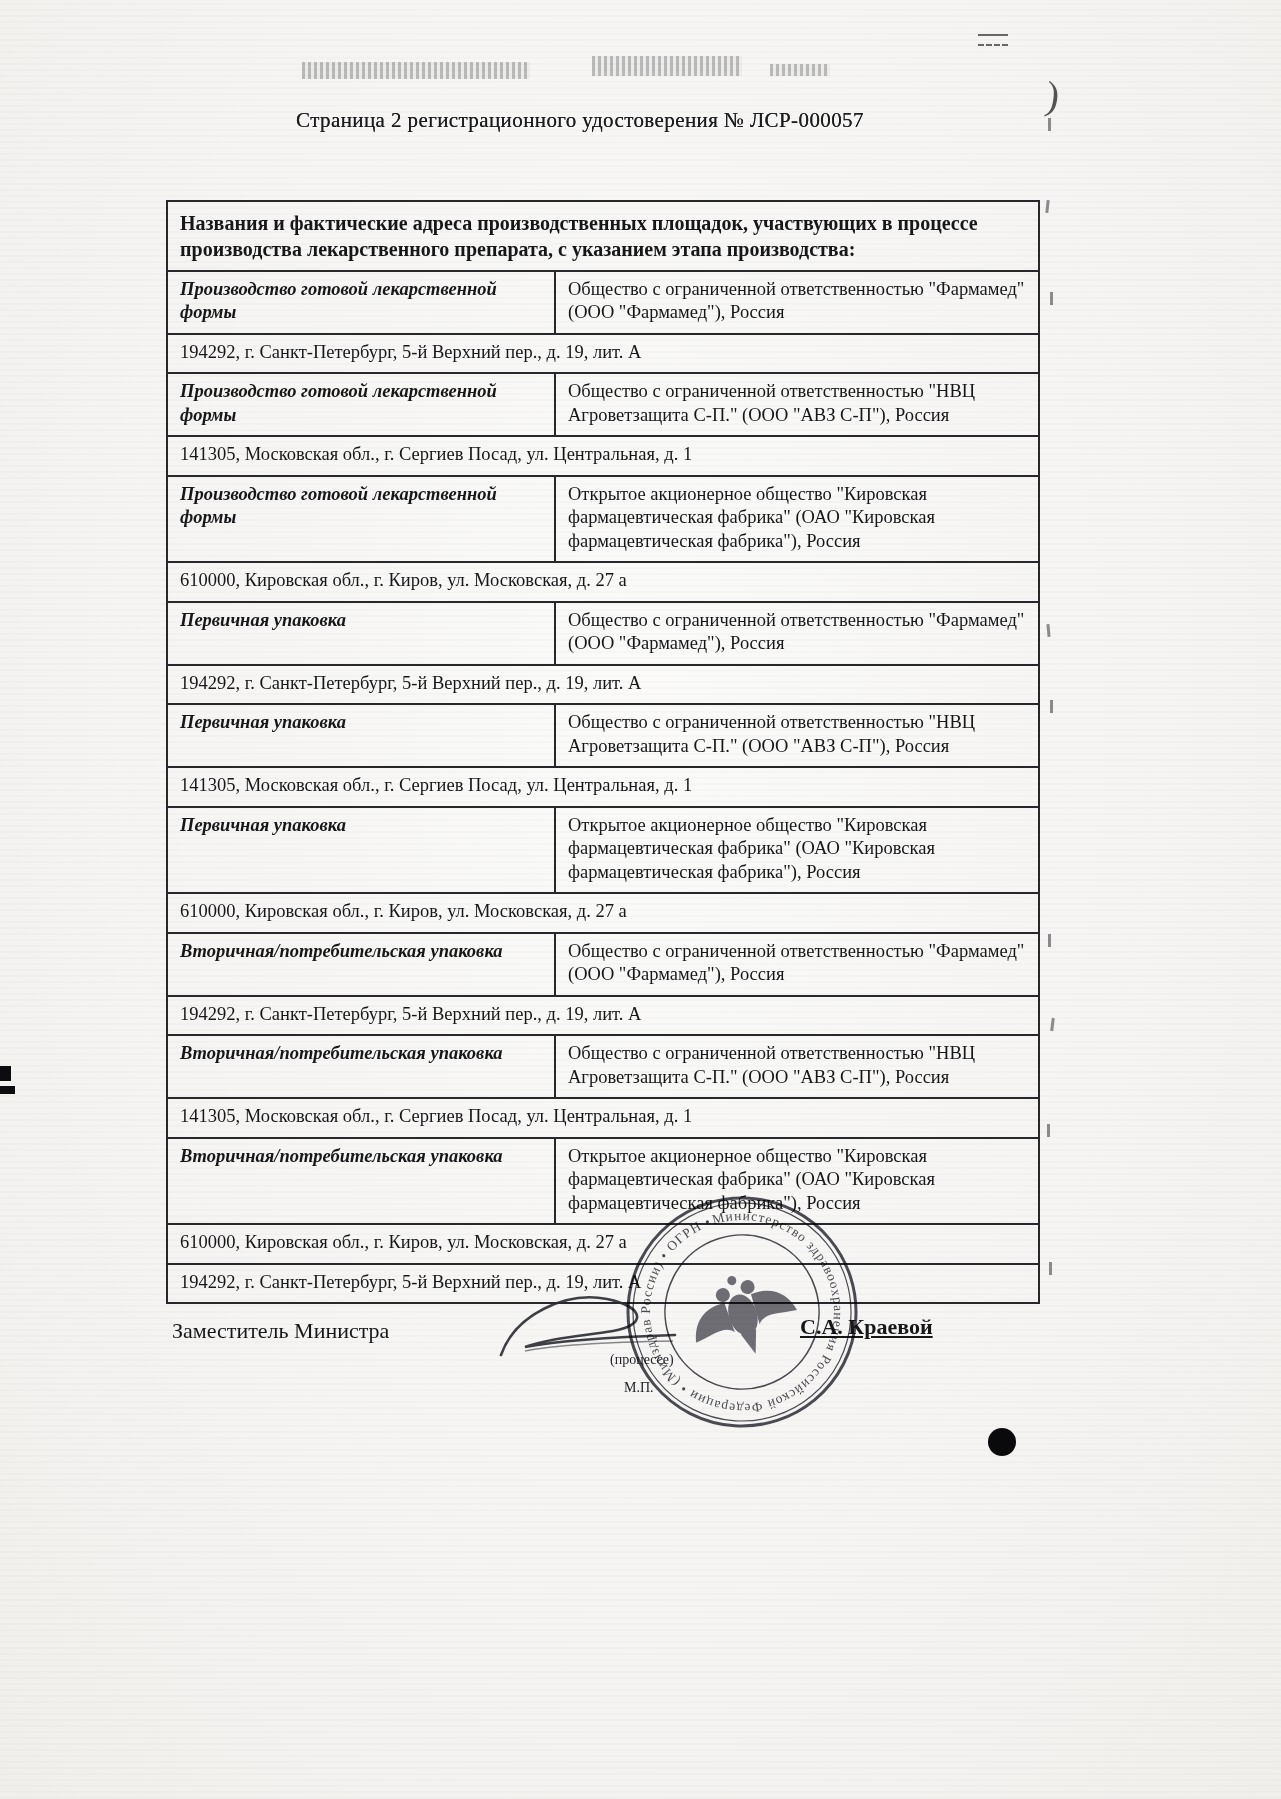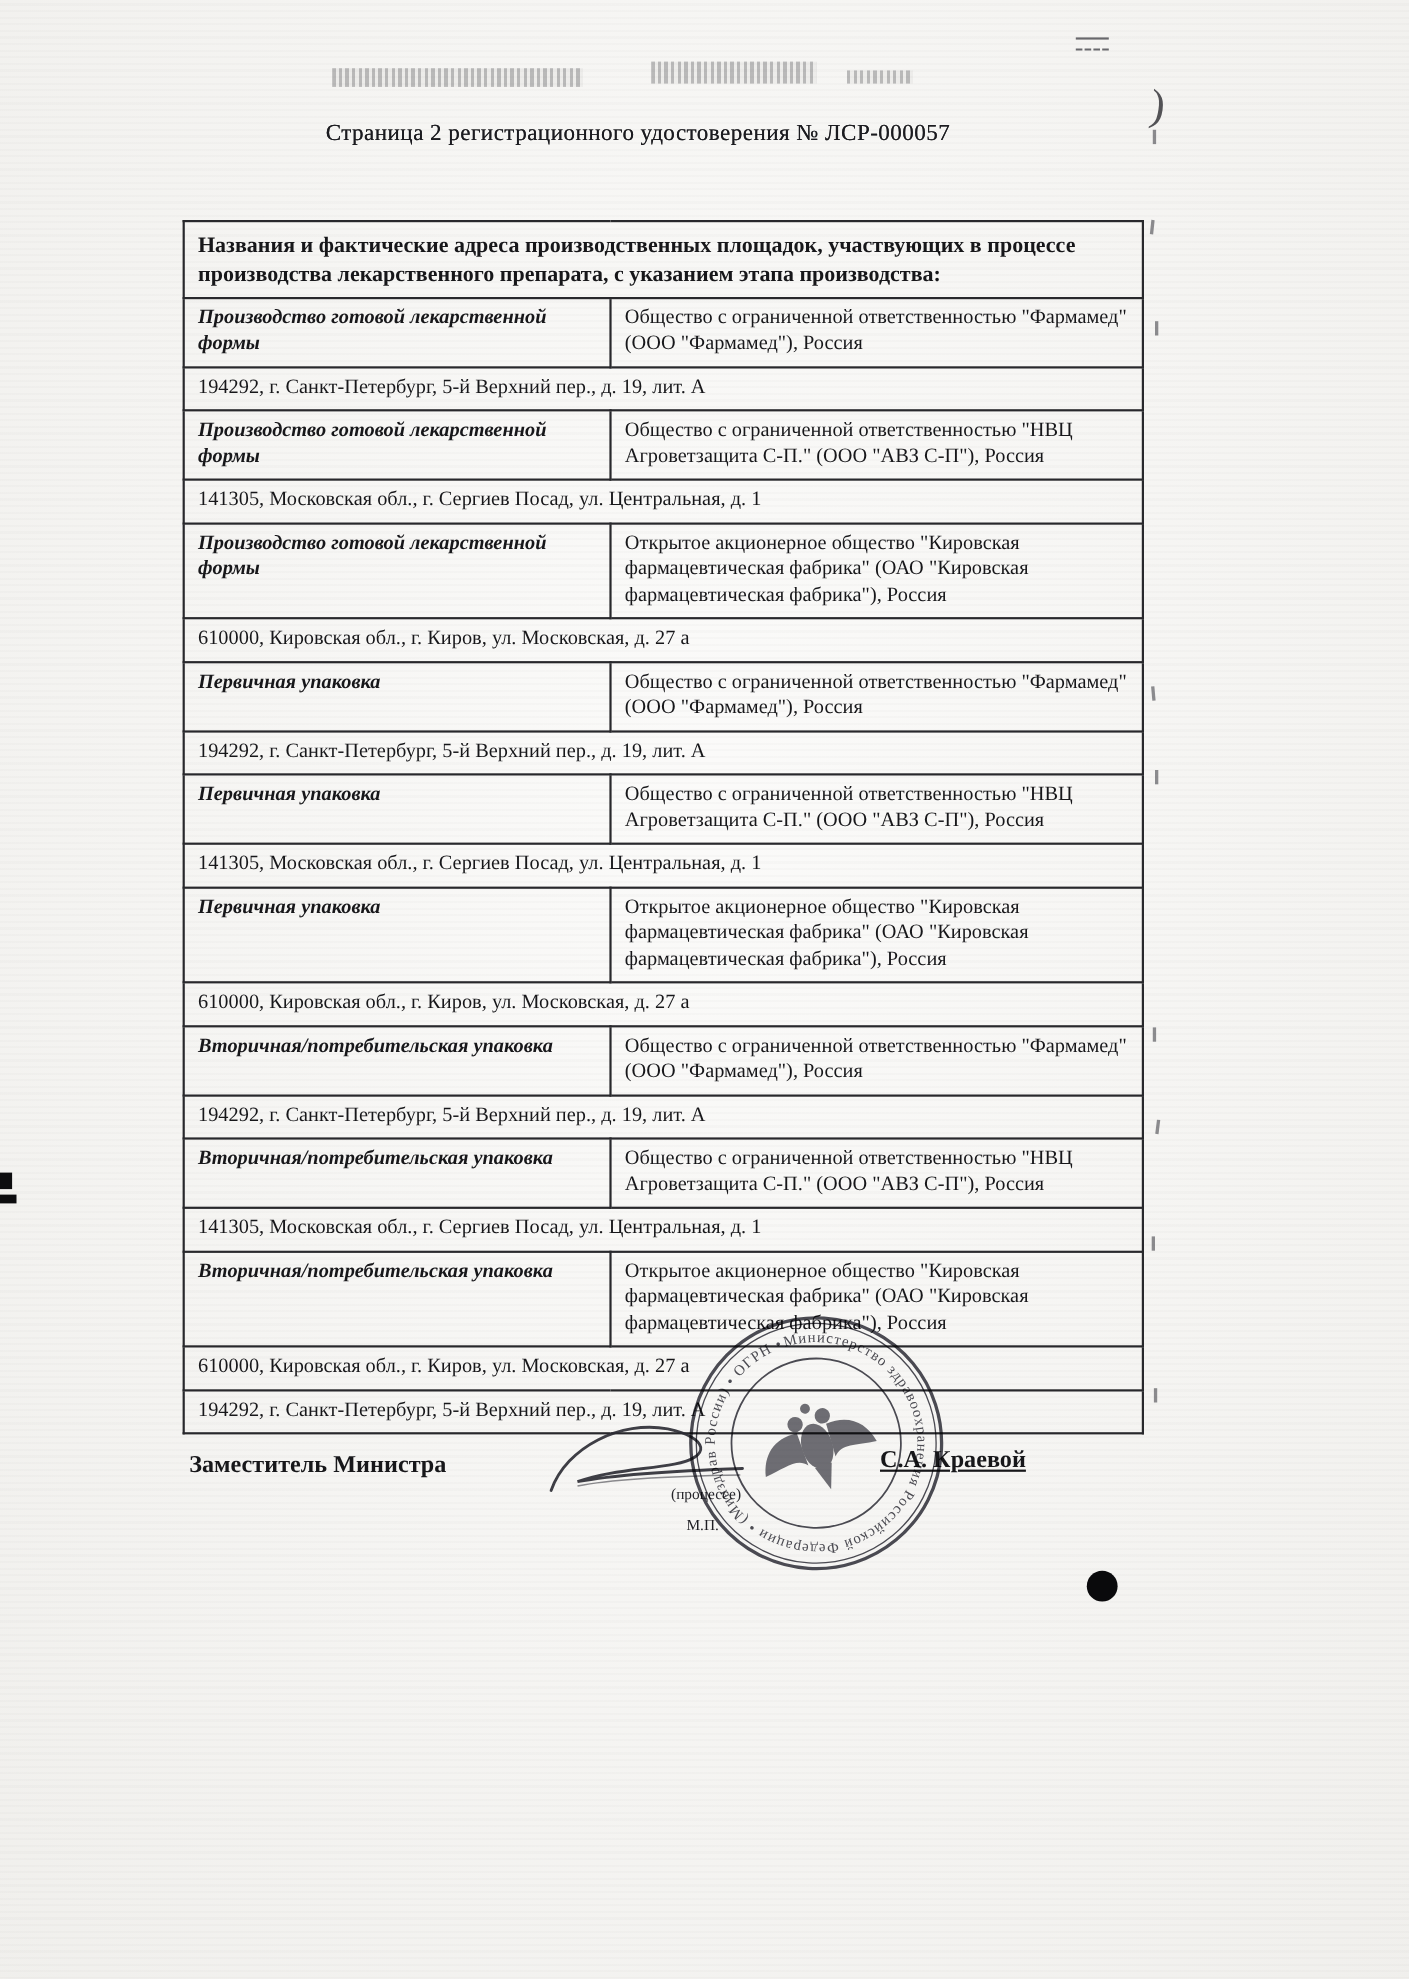--- a/index.html
+++ b/index.html
@@ -31,21 +31,21 @@
   }
   .reg th, .reg td {
     border: 2px solid #28282c;
     vertical-align: top; text-align: left;
   }
   .reg th { font-size: 20px; padding: 8px 12px; line-height: 1.3; font-weight: bold; }
   .reg td { font-size: 18.5px; padding: 6px 12px 8px 12px; line-height: 1.27; }
   td.stage { width: 388px; font-weight: bold; font-style: italic; }
   td.company {}
   td.address {}
-  .footer-title { position: absolute; left: 172px; top: 1318px; font-size: 22px; font-weight: bold; }
+  .footer-title { position: absolute; left: 172px; top: 1318px; font-size: 22px; font-weight: normal; }
   .signer { position: absolute; left: 800px; top: 1314px; font-size: 22px; font-weight: bold; text-decoration: underline; }
   .sig-caption { position: absolute; left: 610px; top: 1352px; font-size: 14px; color: #26262b; }
   .seal-caption { position: absolute; left: 624px; top: 1380px; font-size: 14px; color: #1d1d22; }
   .signature { position: absolute; left: 495px; top: 1285px; opacity: .9; }
   .seal {
     position: absolute; left: 616px; top: 1186px; width: 252px; height: 252px;
     transform: rotate(-18deg);
     opacity: .87;
     mix-blend-mode: multiply;
   }

